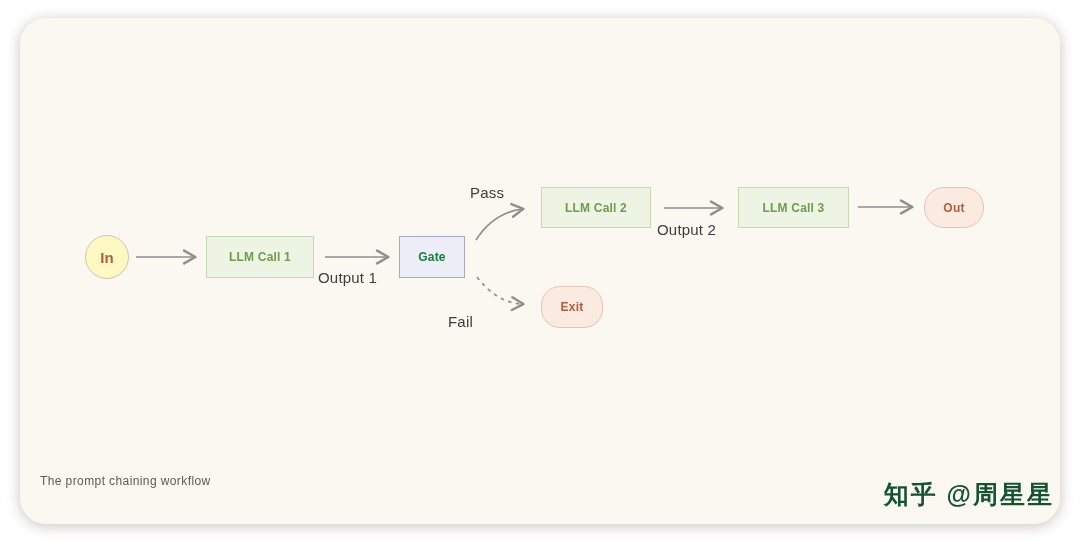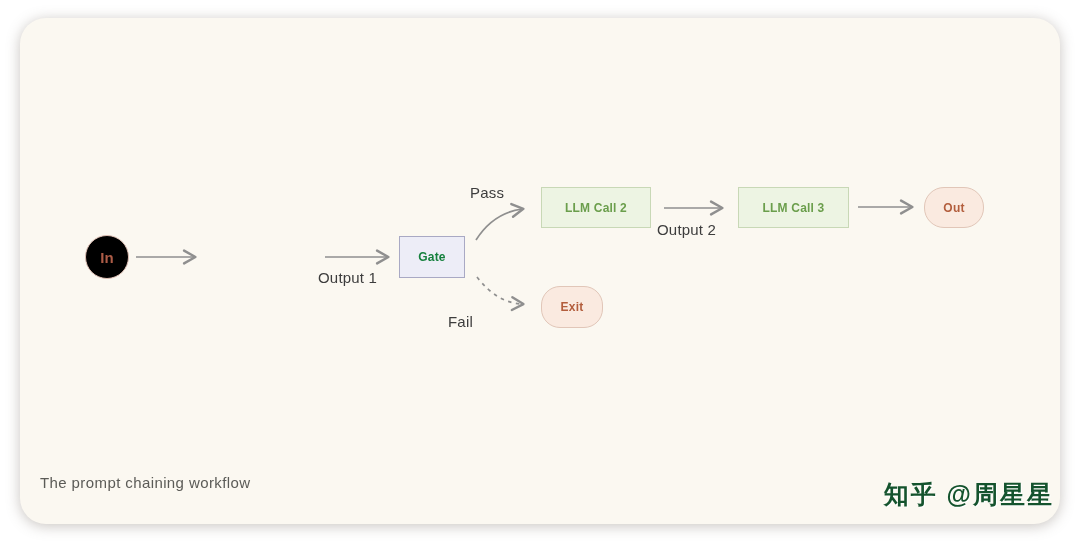--- a/index.html
+++ b/index.html
@@ -39,21 +39,21 @@
     display: flex;
     align-items: center;
     justify-content: center;
     font-weight: bold;
     font-size: 12px;
     letter-spacing: 0.2px;
     box-sizing: border-box;
   }
   .node-in {
     left: 85px; top: 235px; width: 44px; height: 44px;
-    background: #000000;
+    background: #fef9c3;
     border: 1px solid #debfb4;
     border-radius: 50%;
     color: #ad5c47;
     font-size: 15px;
   }
   .node-rect-green {
     background: #edf4e3;
     border: 1px solid #c8d8b6;
     color: #6b9e4c;
   }
@@ -81,21 +81,21 @@
     letter-spacing: 0.2px;
   }
   .label-output1 { left: 318px; top: 269px; width: 80px; }
   .label-output2 { left: 657px; top: 221px; width: 80px; }
   .label-pass { left: 470px; top: 184px; width: 50px; }
   .label-fail { left: 448px; top: 313px; width: 50px; }
   .caption {
     position: absolute;
     left: 40px;
     top: 474px;
-    font-size: 15px;
+    font-size: 12px;
     color: #5b5b57;
     letter-spacing: 0.4px;
   }
   .watermark {
     position: absolute;
     right: 26px;
     top: 478px;
     font-size: 25px;
     color: #14532d;
     letter-spacing: 2px;
@@ -118,20 +118,21 @@
     <path d="M 136 257 L 194 257" fill="none" stroke="#8f8f8f" stroke-width="1.7" marker-end="url(#arrowhead)"></path>
     <path d="M 325 257 L 387 257" fill="none" stroke="#8f8f8f" stroke-width="1.7" marker-end="url(#arrowhead)"></path>
     <path d="M 476 240 Q 493 213 522 209" fill="none" stroke="#8f8f8f" stroke-width="1.7" marker-end="url(#arrowhead)"></path>
     <path d="M 664 208 L 721 208" fill="none" stroke="#8f8f8f" stroke-width="1.7" marker-end="url(#arrowhead)"></path>
     <path d="M 858 207 L 911 207" fill="none" stroke="#8f8f8f" stroke-width="1.7" marker-end="url(#arrowhead)"></path>
     <path d="M 477 277 Q 497 303 522 304" fill="none" stroke="#8f8f8f" stroke-width="1.7" stroke-dasharray="3.5 4.5" marker-end="url(#arrowhead)"></path>
   </svg>
 
   <div class="node node-in">In</div>
 
+  <div class="node node-rect-green node-llm1">LLM Call 1</div>
 
   <div class="node node-gate">Gate</div>
 
   <div class="node node-rect-green node-llm2">LLM Call 2</div>
 
   <div class="node node-rect-green node-llm3">LLM Call 3</div>
 
   <div class="node node-pill node-exit">Exit</div>
 
   <div class="node node-pill node-out">Out</div>

